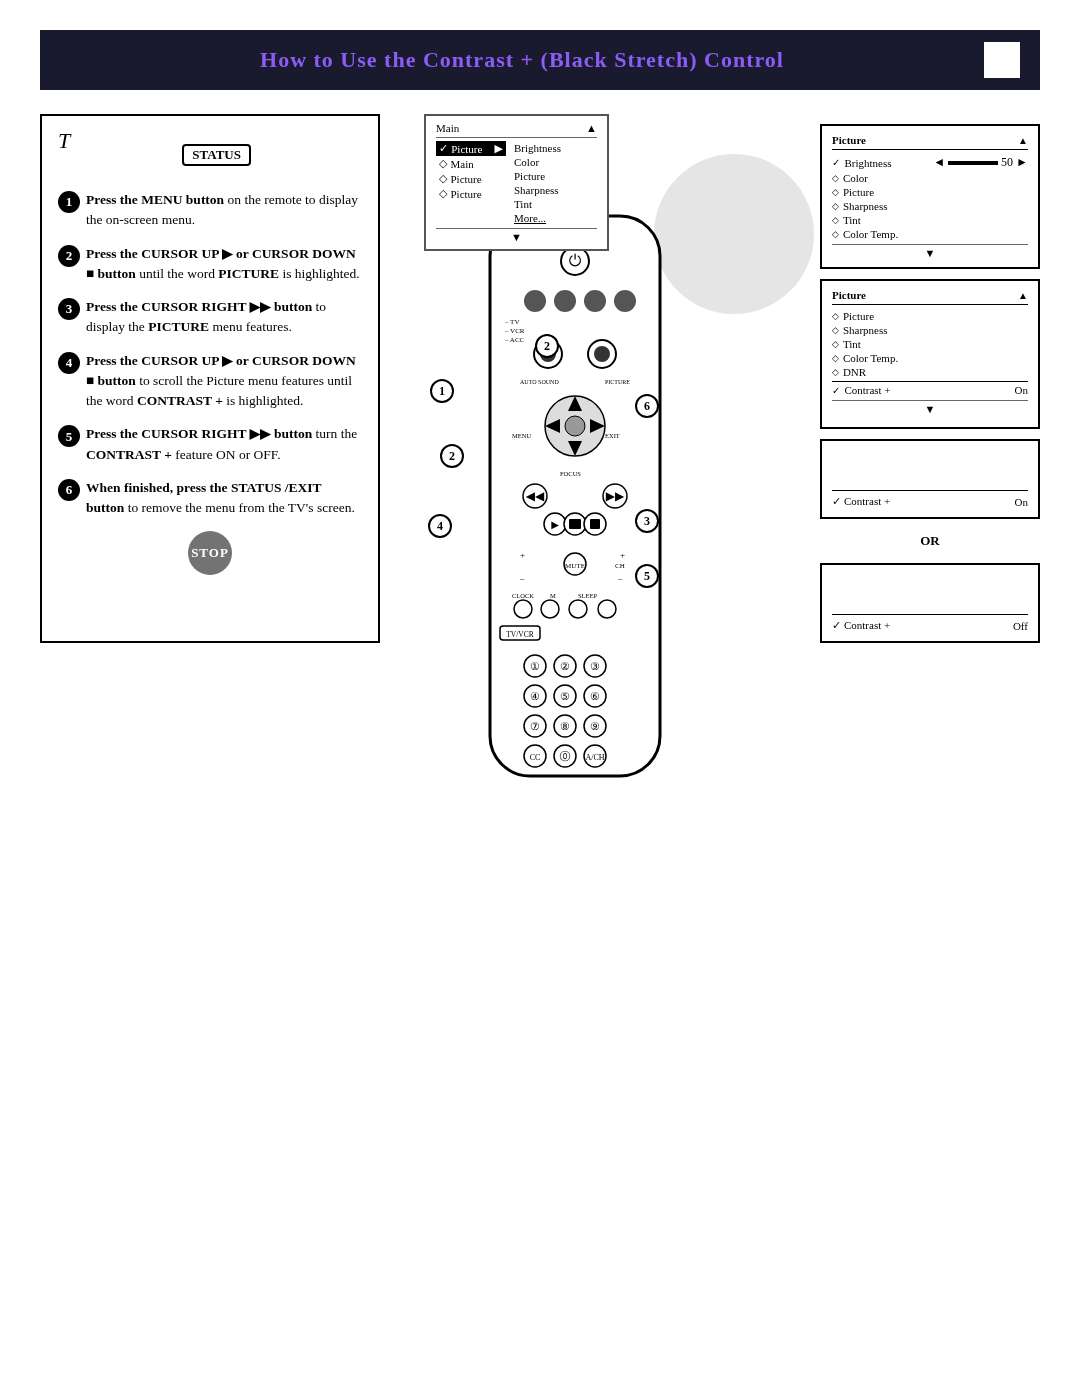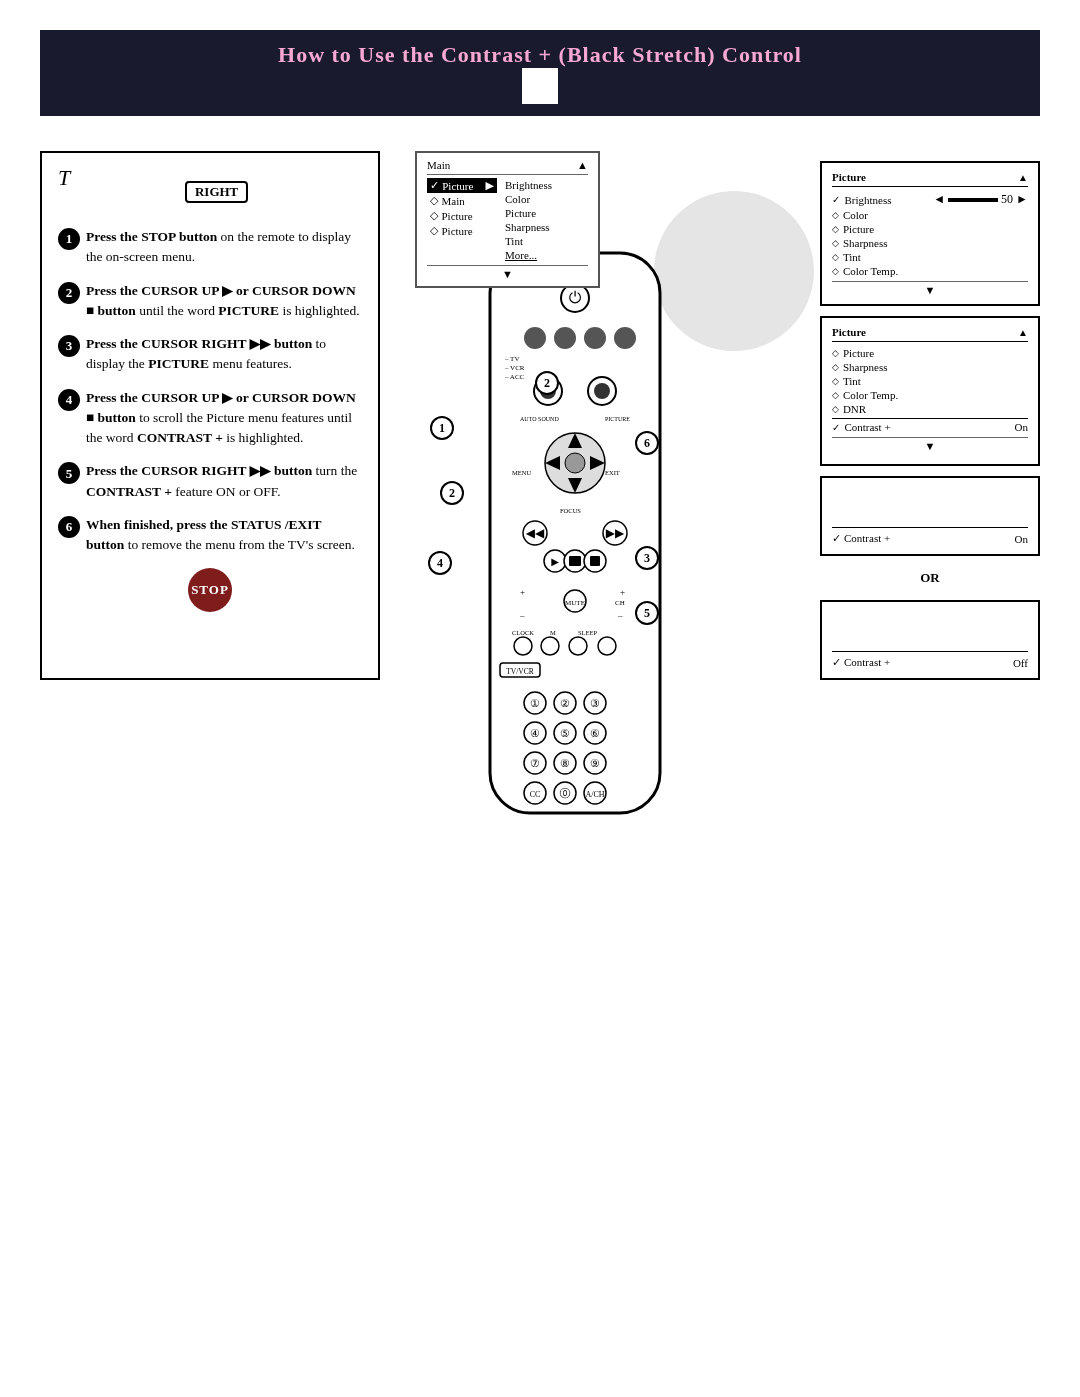--- a/index.html
+++ b/index.html
@@ -9,31 +9,30 @@
       background: #fff;
       font-family: 'Times New Roman', Times, serif;
       font-size: 14px;
       color: #000;
       padding: 30px 40px;
     }
 
     
     .title-bar {
       background: #1a1a2e;
-      color: #f9a8d4;
+      color: #8b5cf6;
       text-align: center;
       padding: 12px 20px;
       font-size: 22px;
       font-weight: bold;
       letter-spacing: 1px;
-      margin-bottom: 35px;
+      margin-bottom: 24px;
       display: flex;
       align-items: center;
       justify-content: space-between;
-      flex-direction: column;
     }
     .title-bar .title-text {
       flex: 1;
       text-align: center;
     }
     .title-bar .corner-box {
       width: 36px;
       height: 36px;
       border: 2px solid #fff;
       background: #fff;
@@ -109,21 +108,21 @@
 
     .stop-badge {
       display: flex;
       align-items: center;
       justify-content: center;
       margin-top: 8px;
     }
     .stop-circle {
       width: 44px;
       height: 44px;
-      background: #7f1d1d;
+      background: #737373;
       color: #fff;
       border-radius: 50%;
       font-size: 13px;
       font-weight: bold;
       display: flex;
       align-items: center;
       justify-content: center;
       letter-spacing: 1px;
     }
 
@@ -243,27 +242,27 @@
 </div>
 
 <div class="main-content">
 
   <div class="left-panel">
     <p class="intro-text">
       <span class="drop-cap">T</span>
     </p>
 
     <div style="text-align:center; margin-bottom:12px;">
-      <span class="begin-badge">RIGHT</span>
+      <span class="begin-badge">STATUS</span>
     </div>
 
     <div class="step">
       <div class="step-num">1</div>
       <div class="step-content">
-        <b>Press the STOP button</b> on the remote to display the on-screen menu.
+        <b>Press the MENU button</b> on the remote to display the on-screen menu.
       </div>
     </div>
 
     <div class="step">
       <div class="step-num">2</div>
       <div class="step-content">
         <b>Press the CURSOR UP ▶ or CURSOR DOWN ■ button</b> until the word <b>PICTURE</b> is highlighted.
       </div>
     </div>
 
@@ -297,21 +296,21 @@
 
     <div class="stop-badge">
       <div class="stop-circle">STOP</div>
     </div>
   </div>
 
   <div class="right-panel">
 
     <div style="flex:1; position:relative;">
 
-      <div style="position:absolute; top:0; left:15px; z-index:5;border-radius:28px;">
+      <div style="position:absolute; top:0; left:24px; z-index:5;border-radius:28px;">
         <div style="border:2px solid #555; padding:6px 10px; background:#fff; font-size:11px; width:185px;">
           <div style="display:flex; justify-content:space-between; border-bottom:1px solid #666; padding-bottom:3px; margin-bottom:3px;">
             <span>Main</span>
             <span>▲</span>
           </div>
           <div style="display:flex; gap:8px;">
             <div style="width:70px;">
               <div style="display:flex; align-items:center; gap:3px; background:#000; color:#fff; padding:1px 3px;">
                 <span>✓</span>
                 <span>Picture</span>

